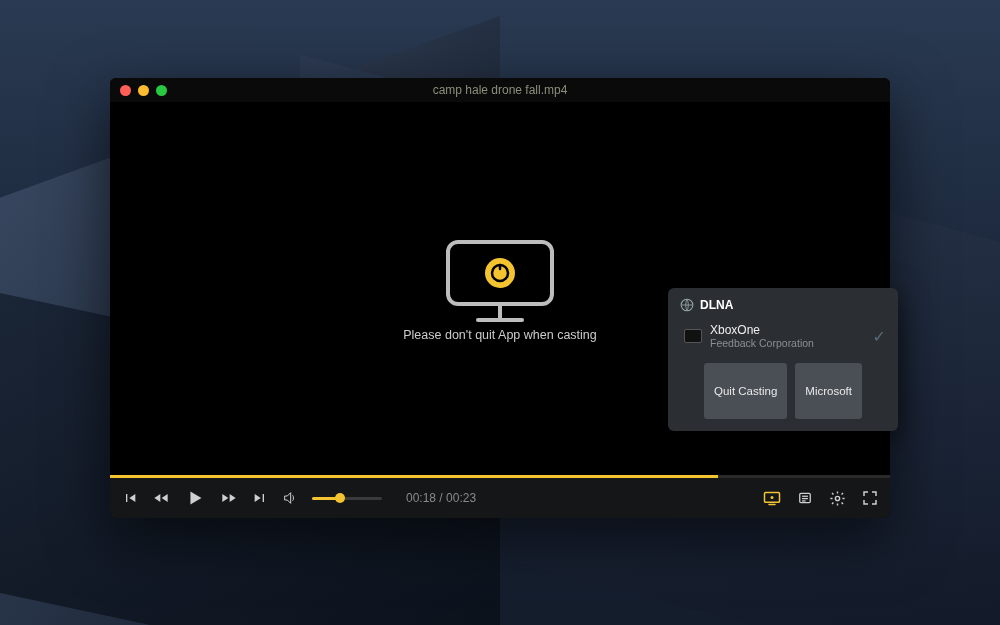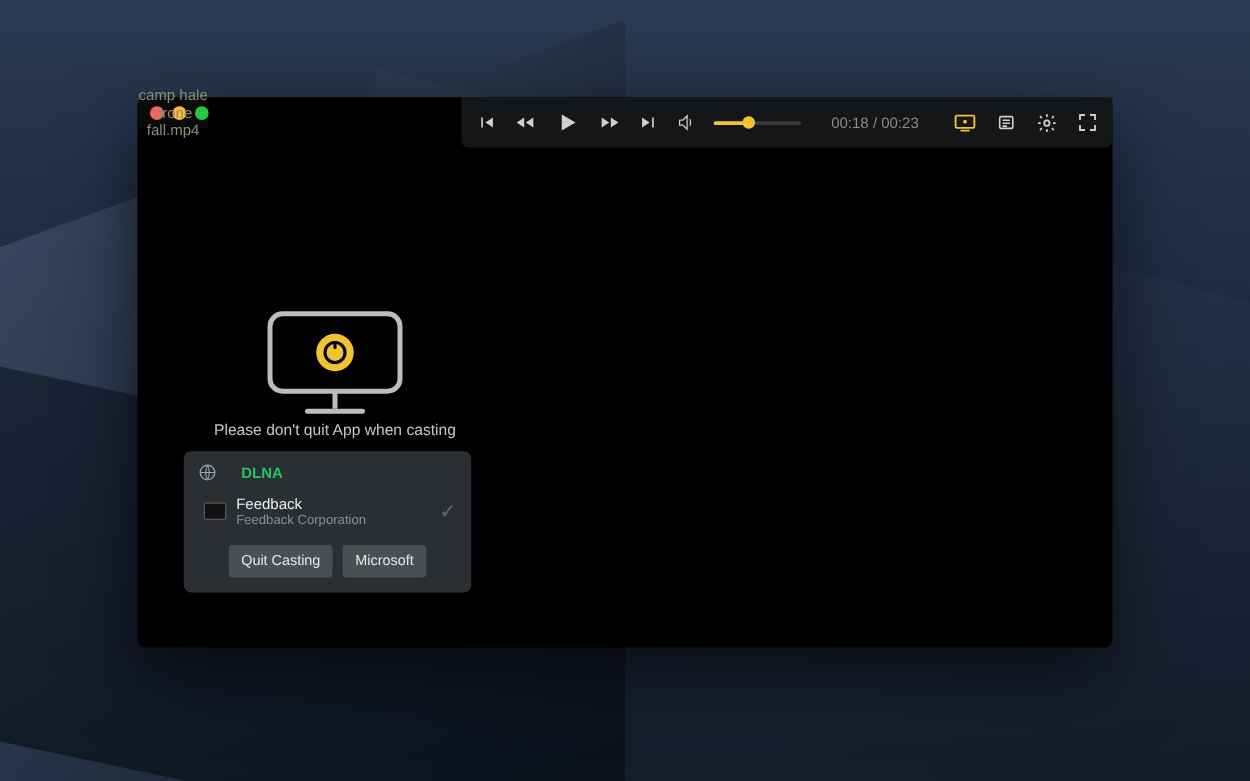--- a/index.html
+++ b/index.html
@@ -15,21 +15,21 @@
   .mtn.b { left:300px; width:900px; height:450px; transform: skewY(15deg); background: linear-gradient(160deg,#2c3a52,#0d1320); }
   .mtn.c { left:-200px; width:700px; height:300px; transform: skewY(12deg); background: linear-gradient(145deg,#1e2a3d,#0a0f18); }
 
   .window {
     position: absolute;
     left: 110px; top: 78px;
     width: 780px; height: 440px;
     background: #000;
     border-radius: 6px;
     box-shadow: 0 20px 60px rgba(0,0,0,0.6);
-    display: flex; flex-direction: row;
+    display: flex; flex-direction: column;
     overflow: visible;
   }
   .titlebar {
     height: 24px;
     background: #0a0a0a;
     display:flex; align-items:center;
     position:relative;
     border-radius: 6px 6px 0 0;
   }
   .traffic { display:flex; gap:7px; padding-left:10px; }
@@ -70,29 +70,29 @@
     position:absolute;
     right: -8px; bottom: 44px;
     width: 230px;
     background: #2b2f34;
     border-radius: 6px;
     padding: 10px 12px 12px 12px;
     color:#ddd;
     box-shadow: 0 8px 30px rgba(0,0,0,0.6);
     font-size:12px;
   }
-  .popup-header { display:flex; align-items:center; gap:20px; font-weight:600; font-size:12px; color:#22c55e; margin-bottom:8px; }
+  .popup-header { display:flex; align-items:center; gap:6px; font-weight:600; font-size:12px; color:#ffffff; margin-bottom:8px; }
   .device-row { display:flex; align-items:center; gap:8px; padding:4px 0 10px 4px; }
   .device-icon { width:18px; height:14px; background:#111; border:1px solid #555; border-radius:2px; }
   .device-text { flex:1; }
   .device-name { font-size:12px; color:#eee; line-height:1.1; }
   .device-sub { font-size:10.5px; color:#8a8f95; }
   .check { color:#5a6a7a; font-size:16px; }
   .popup-buttons { display:flex; gap:8px; justify-content:center; margin-top:4px; }
-  .pbtn { background:#4a4f55; color:#e8e8e8; font-size:11.5px; padding:7px 10px; border-radius:3px; cursor:pointer; border:none; }
+  .pbtn { background:#4a4f55; color:#e8e8e8; font-size:11.5px; padding:22px 10px; border-radius:3px; cursor:pointer; border:none; }
 </style>
 </head>
 <body>
 
 <div class="bg-layer">
   <div class="mtn a"></div>
   <div class="mtn b"></div>
   <div class="mtn c"></div>
 </div>
 
@@ -124,21 +124,21 @@
       <div class="popup-header">
         <svg width="14" height="14" viewBox="0 0 24 24">
           <circle cx="12" cy="12" r="10" fill="none" stroke="#9aa" stroke-width="1.8"></circle>
           <path d="M3 12h18 M12 3c3 3 3 15 0 18 M12 3c-3 3-3 15 0 18" stroke="#9aa" stroke-width="1.4" fill="none"></path>
         </svg>
         <span>DLNA</span>
       </div>
       <div class="device-row">
         <div class="device-icon"></div>
         <div class="device-text">
-          <div class="device-name">Feedback</div>
+          <div class="device-name">XboxOne</div>
           <div class="device-sub">Feedback Corporation</div>
         </div>
         <div class="check">✓</div>
       </div>
       <div class="popup-buttons">
         <button class="pbtn">Quit Casting</button>
         <button class="pbtn">Microsoft</button>
       </div>
     </div>
   </div>

